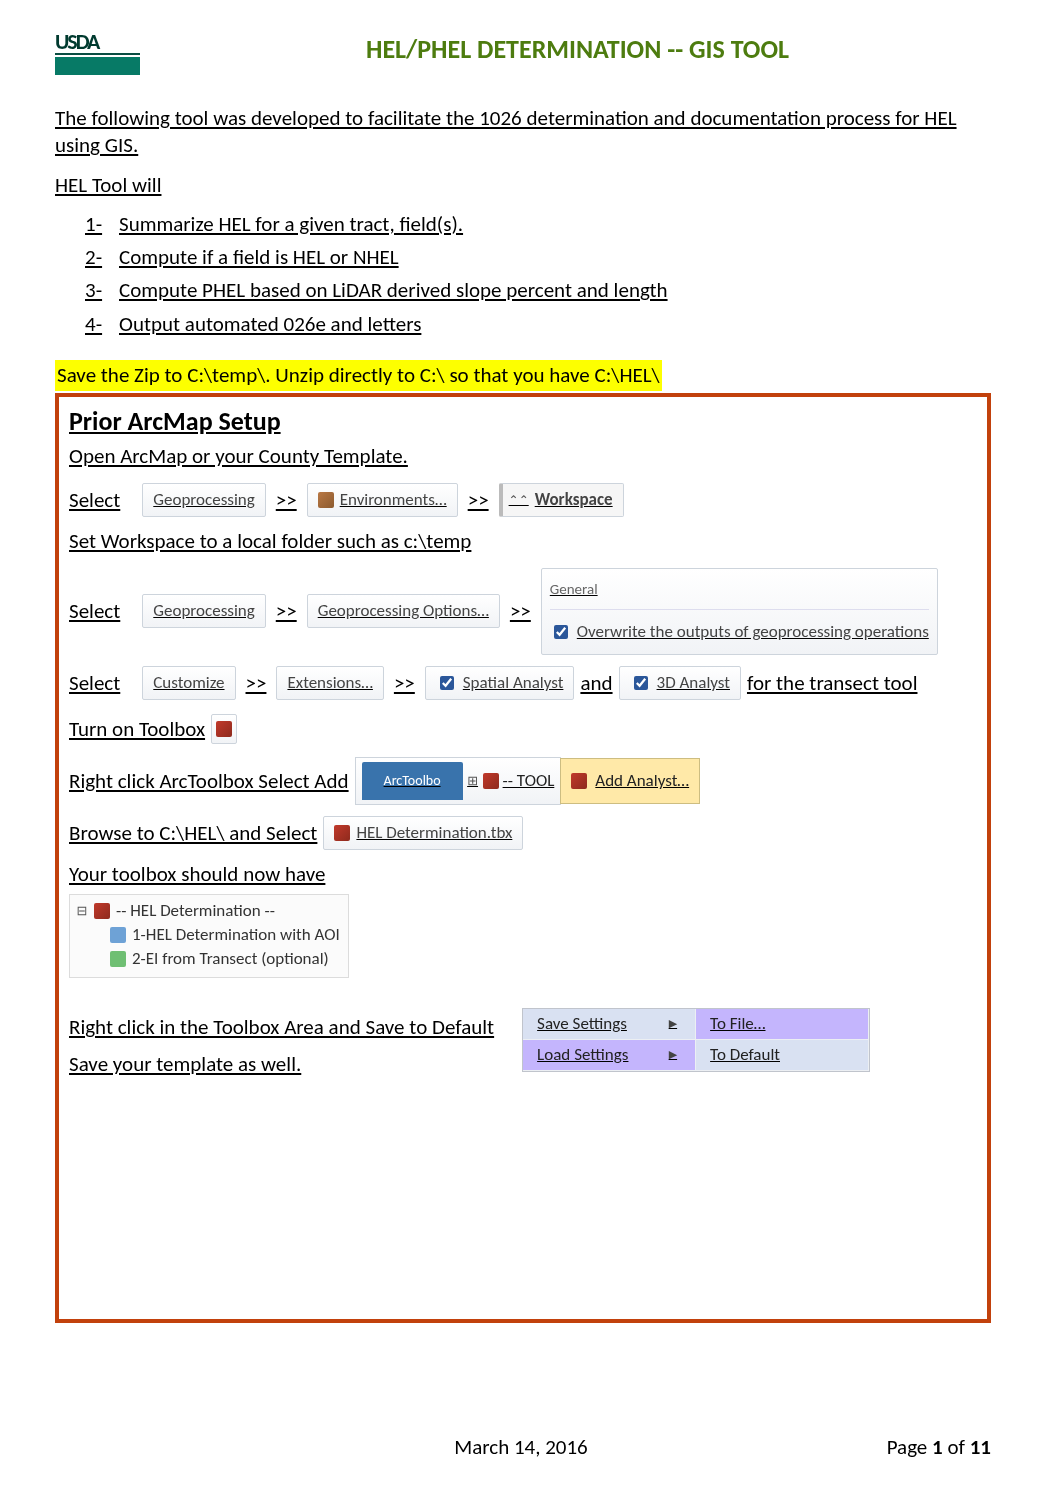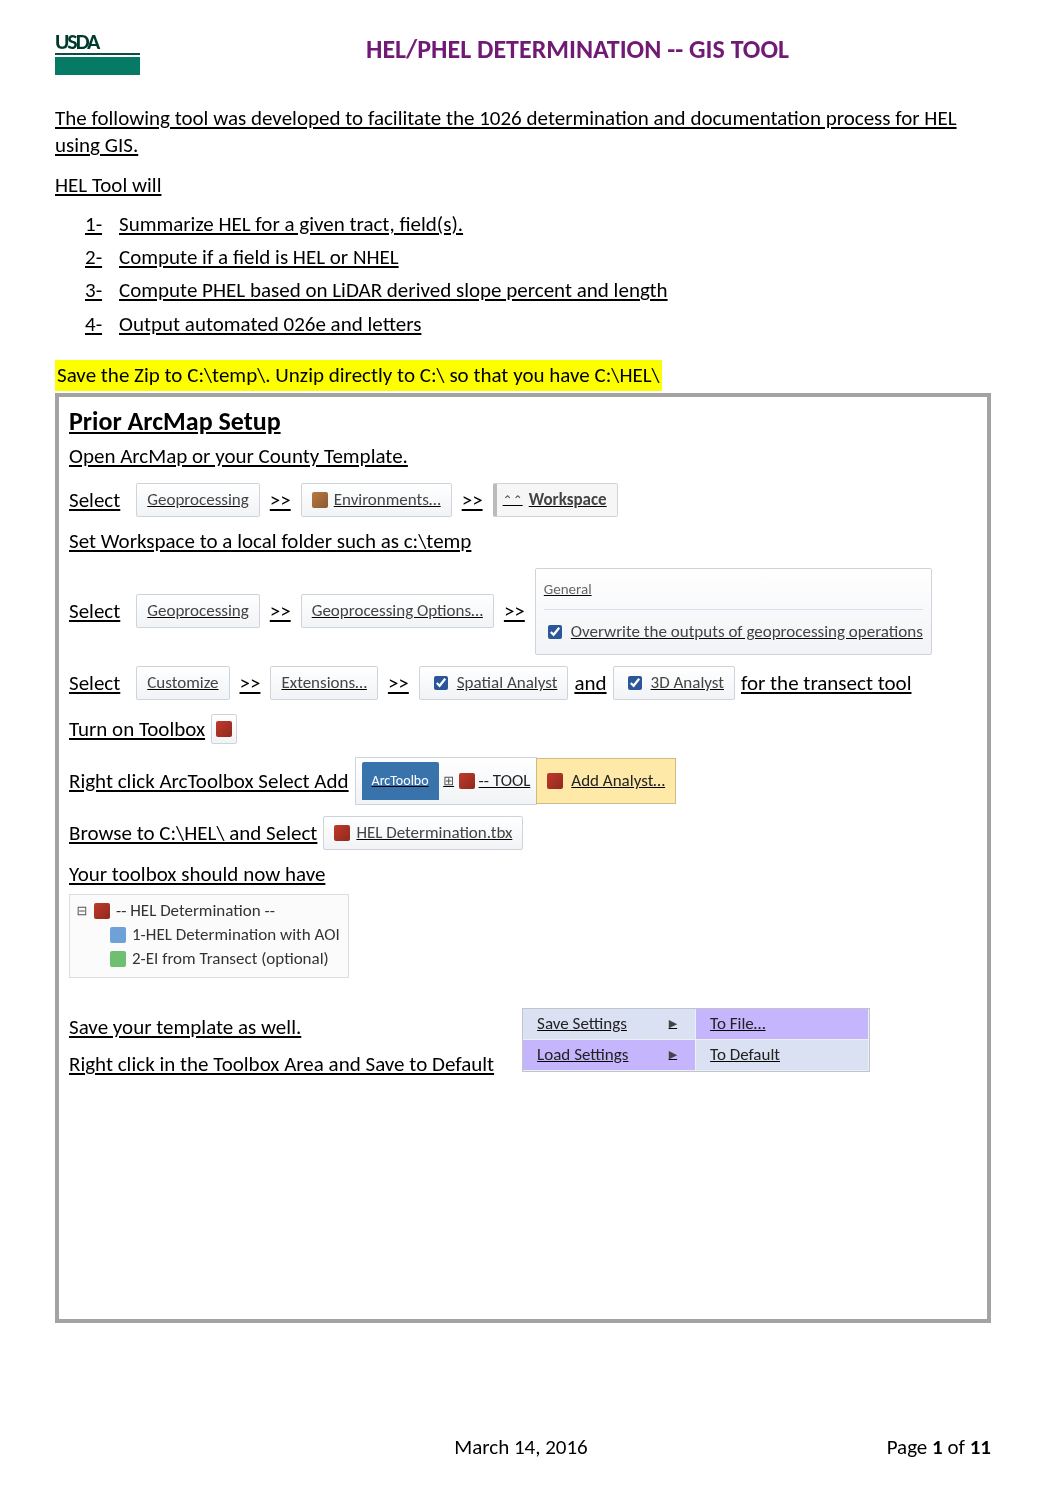--- a/index.html
+++ b/index.html
@@ -42,21 +42,21 @@
     margin-top: 2px;
   }
   .usda-logo .bar {
     height: 18px;
     background: #077a66;
     margin-top: 2px;
   }
   .doc-title {
     flex: 1;
     text-align: center;
-    color: #701a75;
+    color: #4d7c0f;
     font-weight: bold;
     font-size: 26px;
     padding-top: 2px;
   }
   .body-text {
     font-size: 21px;
     line-height: 1.3;
     text-decoration: underline;
   }
   .para {
@@ -73,41 +73,41 @@
   }
   .list-item .num { min-width: 18px; }
   .highlight {
     background: #fdff00;
     display: inline-block;
     padding: 2px 2px;
     font-size: 21px;
     margin: 6px 0 0;
   }
   .red-box {
-    border: 4px solid #a3a3a3;
+    border: 4px solid #c2410c;
     padding: 8px 10px 18px;
     margin-top: 2px;
     box-sizing: border-box;
     height: 930px;
   }
   .section-title {
     font-weight: bold;
     font-size: 26px;
     margin: 0 0 4px;
   }
   .step-line {
     display: flex;
     align-items: center;
     flex-wrap: wrap;
     gap: 6px;
     font-size: 21px;
     margin: 10px 0;
     line-height: 36px;
   }
-  .step-line .sel { margin-right: 10px; }
+  .step-line .sel { margin-right: 16px; }
   .sep { margin: 0 4px; }
   .ui-chip {
     display: inline-flex;
     align-items: center;
     height: 28px;
     background: linear-gradient(#fff,#f1f3f6);
     border: 1px solid #cdd4dc;
     padding: 2px 10px;
     font-size: 17px;
     color: #444;
@@ -193,21 +193,21 @@
   .mini-toolbox-ico .box { width:16px;height:16px;background:linear-gradient(135deg,#c1392b,#8e2a1d);border-radius:2px;}
   .add-toolbox-chip {
     display:inline-flex; align-items:center;
     font-size:17px; color:#222;
   }
   .add-toolbox-chip .left {
     background: linear-gradient(#fff,#f1f3f6);
     border:1px solid #cdd4dc; padding:4px 6px; display:flex; align-items:center; gap:4px;
   }
   .add-toolbox-chip .left .tab {
-    background:#3973ac; color:#fff; font-size:14px; padding:1px 10px; border-radius:2px 2px 0 0;
+    background:#3973ac; color:#fff; font-size:14px; padding:1px 22px; border-radius:2px 2px 0 0;
   }
   .add-toolbox-chip .right {
     background:#ffe9a8; border:1px solid #cdbd81; padding:4px 10px; margin-left:-1px;
     display:flex; align-items:center; gap:8px;
   }
   .add-toolbox-chip .right .box { width:16px;height:16px;background:linear-gradient(135deg,#c1392b,#8e2a1d);border-radius:2px;}
 </style>
 </head>
 <body>
 
@@ -363,22 +363,22 @@
         <div class="tree-row child">
           <span class="tree-ico chain"></span>
           <span>2-EI from Transect (optional)</span>
         </div>
       </div>
 
       <div style="height:26px"></div>
 
       <div class="context-block">
         <div class="lines">
+          <span>Right click in the Toolbox Area and Save to Default</span>
           <span>Save your template as well.</span>
-          <span>Right click in the Toolbox Area and Save to Default</span>
         </div>
         <div class="context-menu">
           <div class="row">
             <div class="cell sel">
               <span>Save Settings</span>
                 <span class="arrow">▶</span>
             </div>
             <div class="cell">
               <span>To File…</span>
             </div>

